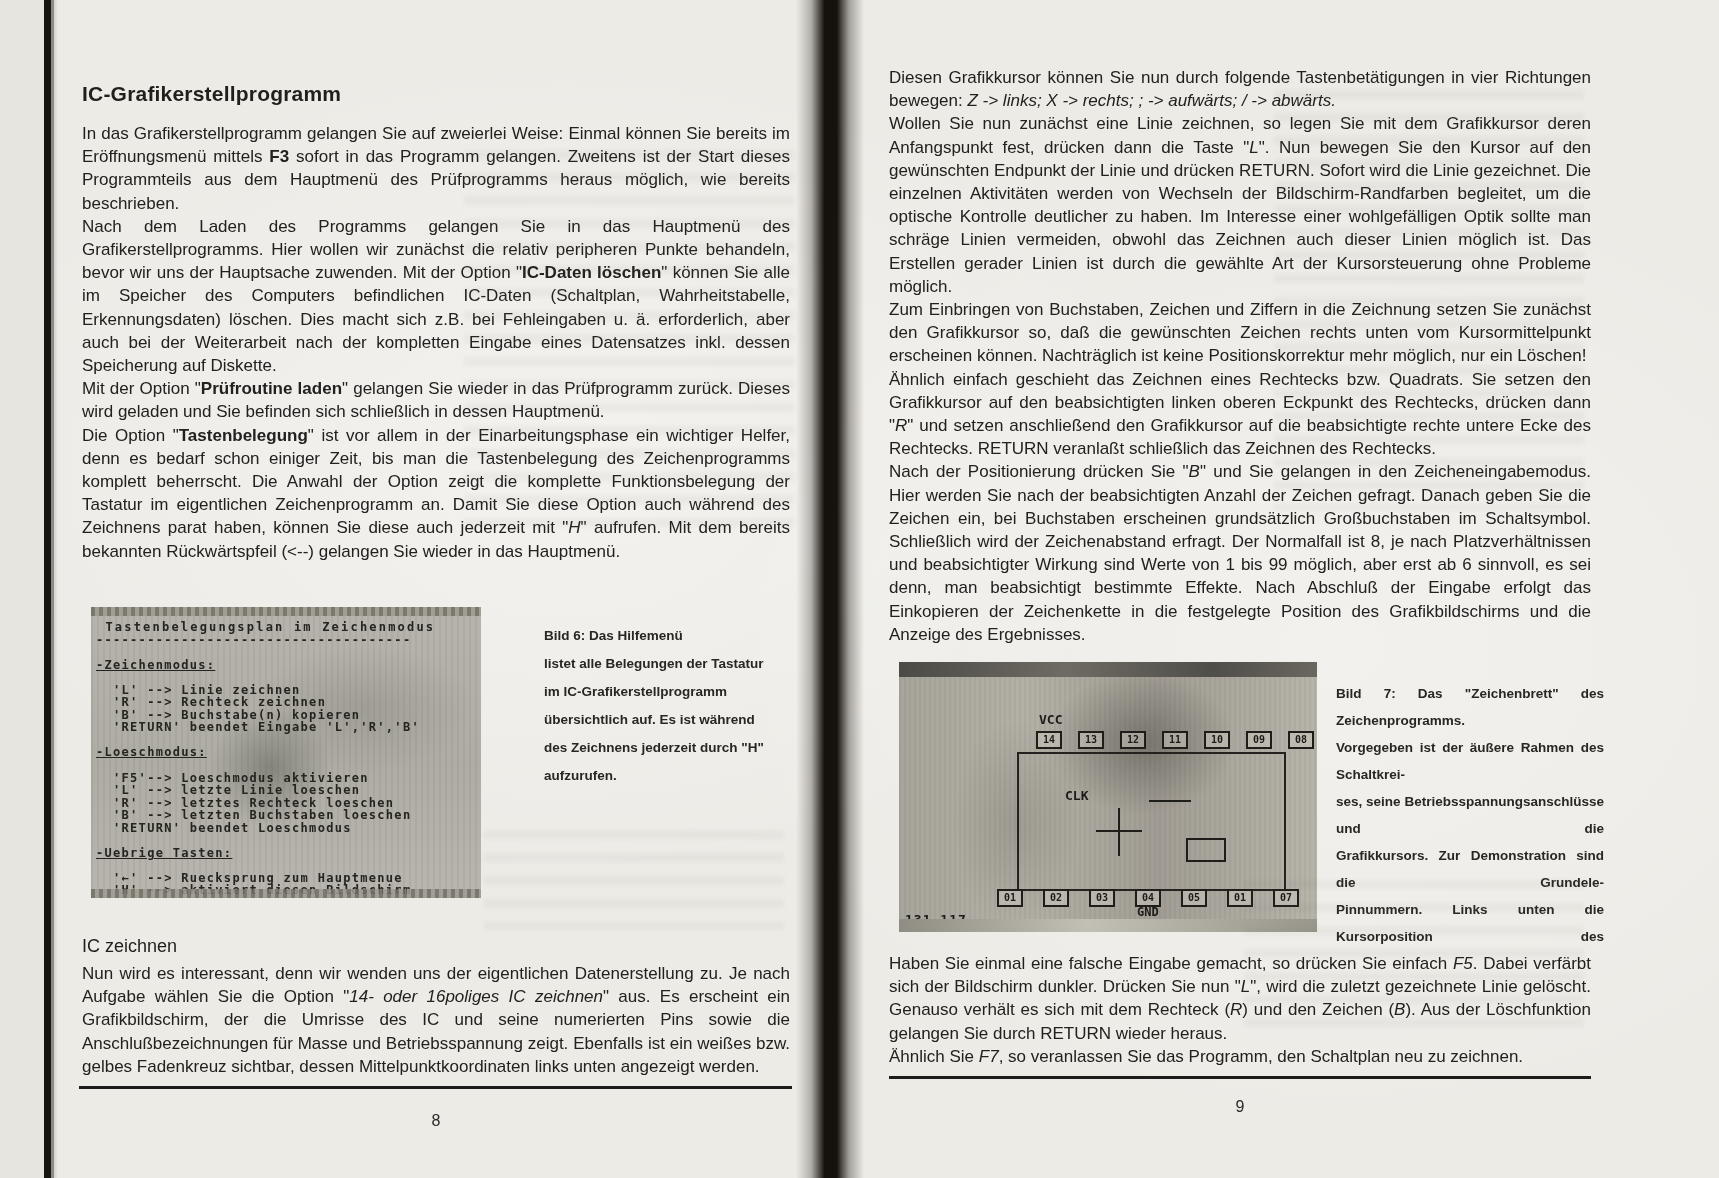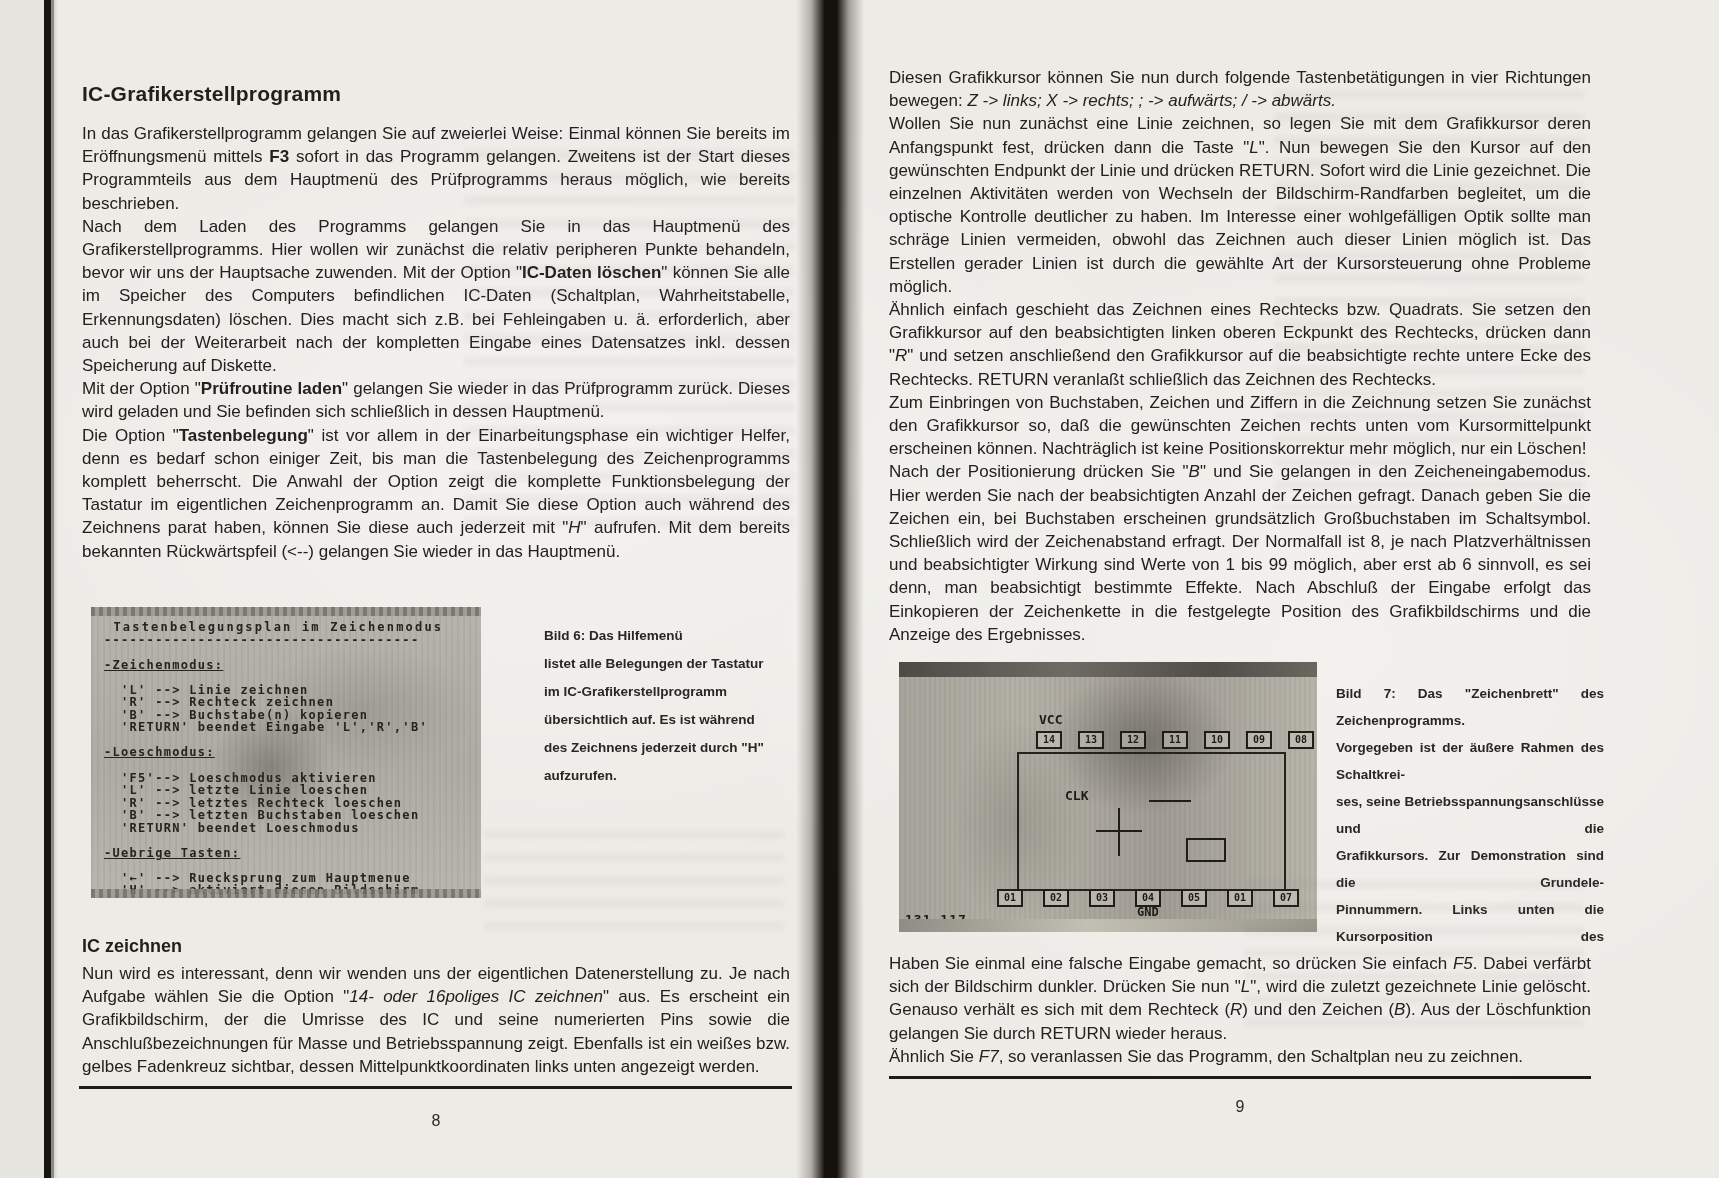--- a/index.html
+++ b/index.html
@@ -20,21 +20,21 @@
   
   .edge-left{position:absolute;left:0;top:0;width:14px;height:1178px;
     background:linear-gradient(90deg,#17150f 0 7px,rgba(23,21,15,0.45) 7px 10px,rgba(23,21,15,0.12) 10px,transparent);}
   .gutter{position:absolute;left:752px;top:0;width:68px;height:1178px;
     background:linear-gradient(90deg,transparent,rgba(45,40,32,0.30) 22%,#15120d 42%,#15120d 60%,rgba(45,40,32,0.38) 78%,transparent);}
   .ghost{position:absolute;opacity:0.10;filter:blur(2px);pointer-events:none;
     background:repeating-linear-gradient(180deg,rgba(105,102,95,0.55) 0 9px,transparent 9px 23px);}
 
   
   .h1{position:absolute;left:38px;top:82px;font-size:21px;font-weight:700;letter-spacing:0.2px;}
-  .h2{position:absolute;left:38px;top:936px;font-size:18px;font-weight:700;}
+  .h2{position:absolute;left:38px;top:936px;font-size:18px;font-weight:400;}
   .col{position:absolute;font-size:17px;line-height:23.2px;text-align:justify;color:#222120;}
   .col p{margin:0;}
   .left-col{left:38px;top:122px;width:708px;}
   .left-col2{left:38px;top:962px;width:708px;}
   .right-col{left:845px;top:66px;width:702px;}
   .right-col2{left:845px;top:952px;width:702px;}
   .seg-b{font-weight:700;}
   .seg-i{font-style:italic;}
 
   .rule{position:absolute;height:3px;background:#1d1c1a;}
@@ -44,21 +44,21 @@
   .pagenum-left{left:38px;top:1112px;width:708px;}
   .pagenum-right{left:845px;top:1098px;width:702px;}
 
   
   .crt{position:absolute;left:47px;top:607px;width:390px;height:291px;box-sizing:border-box;
     background:
       radial-gradient(circle 80px at 46% 55%, rgba(42,42,36,0.30), transparent 75%),
       radial-gradient(ellipse 160px 90px at 70% 35%, rgba(70,68,60,0.16), transparent 70%),
       repeating-linear-gradient(90deg, rgba(0,0,0,0.045) 0 2px, transparent 2px 6px),
       linear-gradient(180deg,#b6b4ac,#aeaca3 55%,#b8b6ae);
-    padding:14px 0 0 13px;overflow:hidden;}
+    padding:14px 0 0 5px;overflow:hidden;}
   .crt::before,.crt::after{content:"";position:absolute;left:0;width:100%;height:9px;
     background:repeating-linear-gradient(90deg,#716e65 0 4px,#9d9a90 4px 8px);opacity:0.85;}
   .crt::before{top:0;}
   .crt::after{bottom:0;}
   .crt-lines{position:relative;font-family:"DejaVu Sans Mono",monospace;
     font-size:12px;line-height:12.55px;font-weight:700;color:#25241f;
     letter-spacing:1.3px;}
   .crt-lines > div{white-space:pre;min-height:12.55px;}
   .crt-lines > div.hd{text-decoration:underline;}
   .crt-lines > div.ttl{letter-spacing:2.2px;}
@@ -161,22 +161,22 @@
   <div class="pagenum pagenum-left">8</div>
 
   <div class="ghost" style="left:420px;top:150px;width:330px;height:380px;"></div>
   <div class="ghost" style="left:440px;top:830px;width:300px;height:100px;"></div>
 
   <div class="gutter"></div>
 
   <div class="col right-col">
     <p><span>Diesen Grafikkursor können Sie nun durch folgende Tastenbetätigungen in vier Richtungen bewegen: </span><span class="seg-i">Z -&gt; links; X -&gt; rechts; ; -&gt; aufwärts; / -&gt; abwärts.</span></p>
     <p><span>Wollen Sie nun zunächst eine Linie zeichnen, so legen Sie mit dem Grafikkursor deren Anfangspunkt fest, drücken dann die Taste "</span><span class="seg-i">L</span><span>". Nun bewegen Sie den Kursor auf den gewünschten Endpunkt der Linie und drücken RETURN. Sofort wird die Linie gezeichnet. Die einzelnen Aktivitäten werden von Wechseln der Bildschirm-Randfarben begleitet, um die optische Kontrolle deutlicher zu haben. Im Interesse einer wohlgefälligen Optik sollte man schräge Linien vermeiden, obwohl das Zeichnen auch dieser Linien möglich ist. Das Erstellen gerader Linien ist durch die gewählte Art der Kursorsteuerung ohne Probleme möglich.</span></p>
+    <p><span>Zum Einbringen von Buchstaben, Zeichen und Ziffern in die Zeichnung setzen Sie zunächst den Grafikkursor so, daß die gewünschten Zeichen rechts unten vom Kursormittelpunkt erscheinen können. Nachträglich ist keine Positionskorrektur mehr möglich, nur ein Löschen!</span></p>
     <p><span>Ähnlich einfach geschieht das Zeichnen eines Rechtecks bzw. Quadrats. Sie setzen den Grafikkursor auf den beabsichtigten linken oberen Eckpunkt des Rechtecks, drücken dann "</span><span class="seg-i">R</span><span>" und setzen anschließend den Grafikkursor auf die beabsichtigte rechte untere Ecke des Rechtecks. RETURN veranlaßt schließlich das Zeichnen des Rechtecks.</span></p>
-    <p><span>Zum Einbringen von Buchstaben, Zeichen und Ziffern in die Zeichnung setzen Sie zunächst den Grafikkursor so, daß die gewünschten Zeichen rechts unten vom Kursormittelpunkt erscheinen können. Nachträglich ist keine Positionskorrektur mehr möglich, nur ein Löschen!</span></p>
     <p><span>Nach der Positionierung drücken Sie "</span><span class="seg-i">B</span><span>" und Sie gelangen in den Zeicheneingabemodus. Hier werden Sie nach der beabsichtigten Anzahl der Zeichen gefragt. Danach geben Sie die Zeichen ein, bei Buchstaben erscheinen grundsätzlich Großbuchstaben im Schaltsymbol. Schließlich wird der Zeichenabstand erfragt. Der Normalfall ist 8, je nach Platzverhältnissen und beabsichtigter Wirkung sind Werte von 1 bis 99 möglich, aber erst ab 6 sinnvoll, es sei denn, man beabsichtigt bestimmte Effekte. Nach Abschluß der Eingabe erfolgt das Einkopieren der Zeichenkette in die festgelegte Position des Grafikbildschirms und die Anzeige des Ergebnisses.</span></p>
   </div>
 
   <div class="photo">
     <div class="ph-top"></div>
     <span class="ph-vcc">VCC</span>
     <div class="pin-row pins-top">
         <span class="pin">14</span>
         <span class="pin">13</span>
         <span class="pin">12</span>

